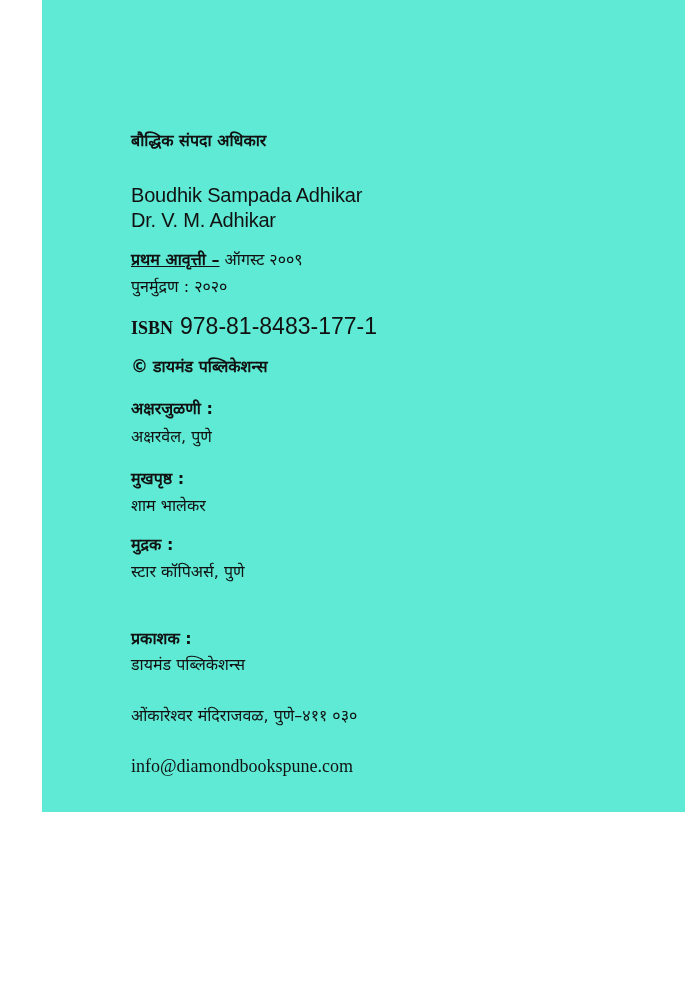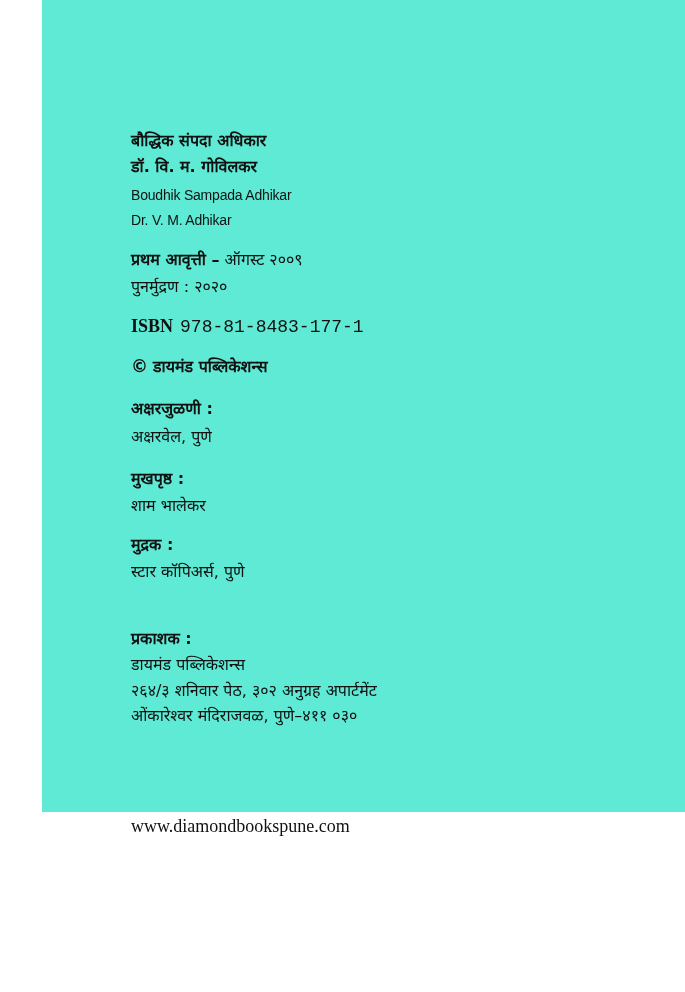--- a/index.html
+++ b/index.html
@@ -30,59 +30,58 @@
     height: 22px;
     transform: translateY(-11px);
   }
   .deva {
     font-family: "DejaVu Sans", "Liberation Sans", sans-serif;
     font-size: 16px;
   }
   .deva.bold { font-weight: bold; }
   .sans {
     font-family: "Liberation Sans", "DejaVu Sans", sans-serif;
-    font-size: 14px;
+    font-size: 20px;
     letter-spacing: -0.2px;
   }
   .serif {
     font-family: "Liberation Serif", "DejaVu Serif", serif;
     font-size: 18px;
   }
   .isbn-label {
     font-family: "Liberation Serif", "DejaVu Serif", serif;
     font-weight: bold;
     font-size: 18px;
     margin-right: 7px;
   }
   .isbn-value {
-    font-family: Liberation Mono, monospace;
-    font-size: 18px;
+    font-family: Liberation Sans, sans-serif;
+    font-size: 23px;
   }
   .copy-sym {
     font-family: "DejaVu Sans", sans-serif;
     font-weight: bold;
     font-size: 17px;
     margin-right: 5px;
   }
   .phone-icon {
     font-family: "DejaVu Sans", sans-serif;
     font-size: 12px;
     margin-right: 4px;
     display: inline-block;
     transform: translateY(-1px);
   }
-  .edition-label { font-weight: bold; }
+  .edition-label { font-weight: bold; text-decoration: underline; }
 </style>
 </head>
 <body>
 
 <div class="page">
 
   <div class="line deva bold" style="top:141px;">बौद्धिक संपदा अधिकार</div>
-  <div class="line deva bold" style="top:167px;">डॉ. वि. म. गोविलकर</div>
   <div class="line sans" style="top:195px;">Boudhik Sampada Adhikar</div>
   <div class="line sans" style="top:220px;">Dr. V. M. Adhikar</div>
 
   <div class="line deva" style="top:260px;">
     <span class="edition-label">प्रथम आवृत्ती –</span>
     <span>ऑगस्ट २००९</span>
   </div>
   <div class="line deva" style="top:287px;">पुनर्मुद्रण : २०२०</div>
 
   <div class="line" style="top:326px;">
@@ -97,17 +96,16 @@
   <div class="line deva" style="top:437px;text-align:right;">अक्षरवेल, पुणे</div>
 
   <div class="line deva bold" style="top:479px;">मुखपृष्ठ :</div>
   <div class="line deva" style="top:506px;">शाम भालेकर</div>
 
   <div class="line deva bold" style="top:545px;">मुद्रक :</div>
   <div class="line deva" style="top:572px;">स्टार कॉपिअर्स, पुणे</div>
 
   <div class="line deva bold" style="top:639px;">प्रकाशक :</div>
   <div class="line deva" style="top:665px;">डायमंड पब्लिकेशन्स</div>
-  <div class="line deva" style="top:691px;">२६४/३ शनिवार पेठ, ३०२ अनुग्रह अपार्टमेंट</div>
   <div class="line deva" style="top:716px;">ओंकारेश्वर मंदिराजवळ, पुणे–४११ ०३०</div>
-  <div class="line serif" style="top:826px;">www.diamondbookspune.com</div>
+  <div class="line serif" style="top:766px;">info@diamondbookspune.com</div>
 
 </div>
 
 </body></html>

